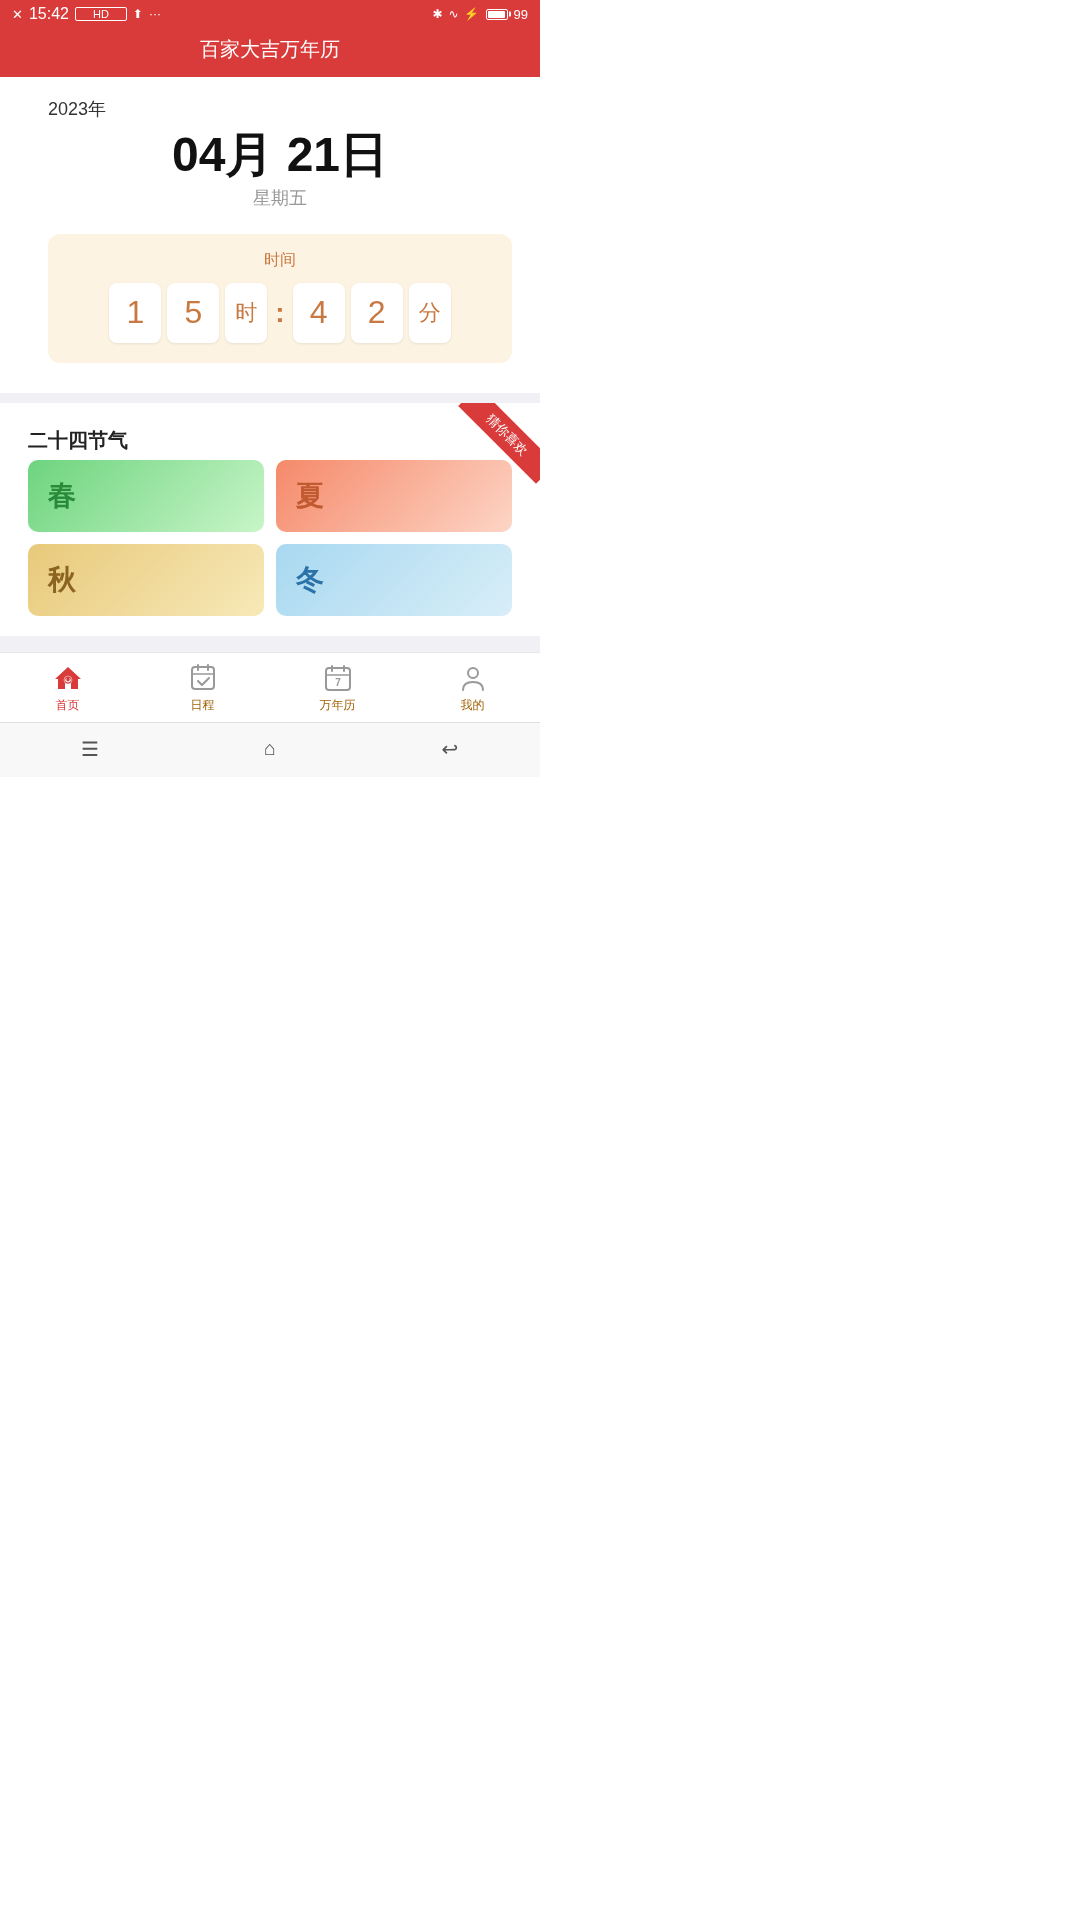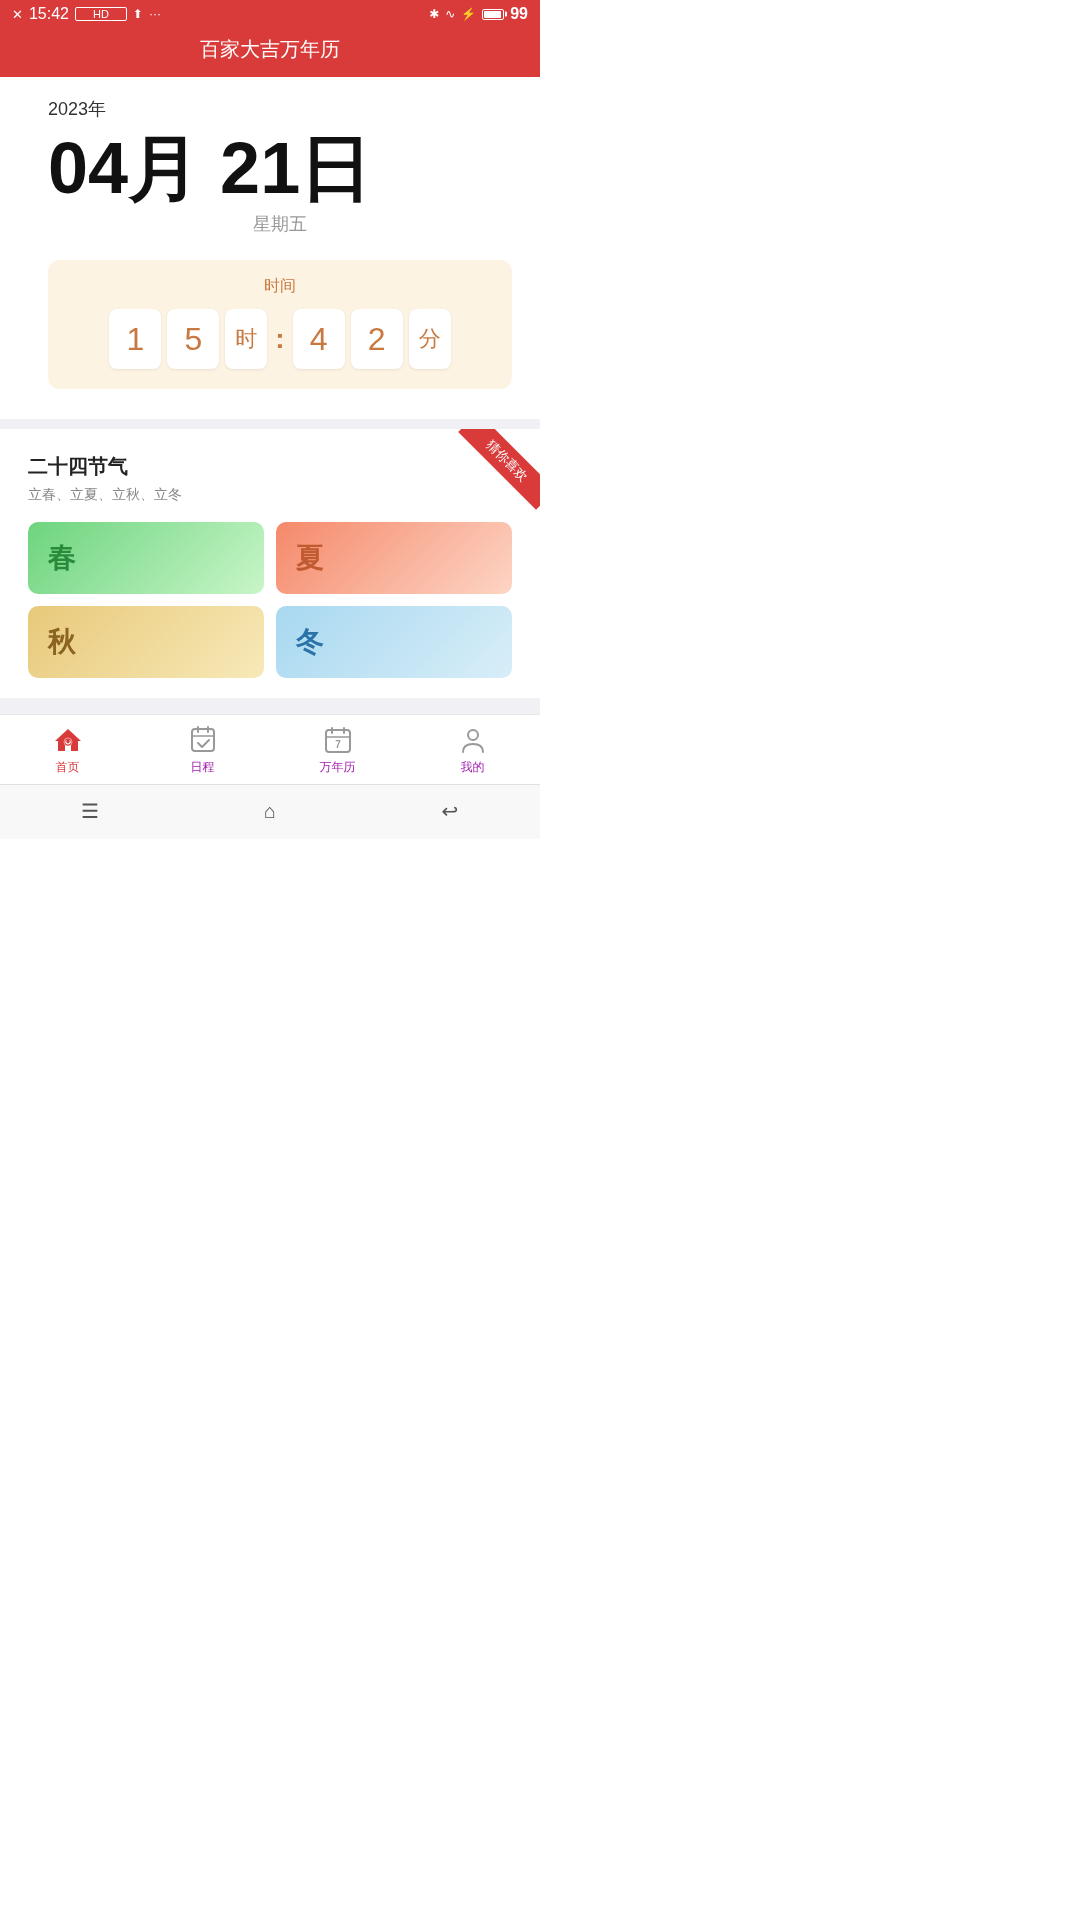--- a/index.html
+++ b/index.html
@@ -86,23 +86,24 @@
     }
 
     .year-label {
       font-size: 18px;
       color: #333;
       font-weight: 400;
       margin-bottom: 8px;
     }
 
     .date-display {
-      font-size: 72px;
+      font-size: 48px;
       font-weight: 700;
       color: #111;
+      text-align: center;
       line-height: 1.1;
       margin: 8px 0 4px;
     }
 
     .weekday {
       text-align: center;
       font-size: 18px;
       color: #999;
       margin-bottom: 24px;
     }
@@ -267,21 +268,21 @@
     }
     .nav-icon {
       width: 30px;
       height: 30px;
       display: flex;
       align-items: center;
       justify-content: center;
     }
     .nav-label {
       font-size: 12px;
-      color: #a21caf;
+      color: #a16207;
     }
     .nav-label-active {
       color: #d93b3b;
     }
 
     
     .home-icon-svg {
       width: 30px;
       height: 30px;
     }
@@ -316,21 +317,21 @@
     <span>⬆</span>
     <span>···</span>
   </div>
   <div class="status-right">
     <span>✱</span>
     <span>∿</span>
     <span>⚡</span>
     <span class="battery-icon">
       <span class="battery-fill"></span>
     </span>
-    <span style="font-size:16px;font-weight:bold;">99</span>
+    <span style="font-size:13px;">99</span>
   </div>
 </div>
 
 <div class="header">
   <div class="header-title">百家大吉万年历</div>
 </div>
 
 <div class="main-content">
 
   <div class="year-label">2023年</div>
@@ -356,21 +357,20 @@
 
 <div class="section-divider"></div>
 
 <div class="solar-section">
 
   <div class="ribbon-badge">
     <div class="ribbon-badge-inner">猜你喜欢</div>
   </div>
 
   <div class="solar-title">二十四节气</div>
-  <div class="solar-subtitle">立春、立夏、立秋、立冬</div>
 
   <div class="seasons-grid">
     <div class="season-card season-spring">
       <span>春</span>
     </div>
     <div class="season-card season-summer">
       <span>夏</span>
     </div>
     <div class="season-card season-autumn">
       <span>秋</span>

